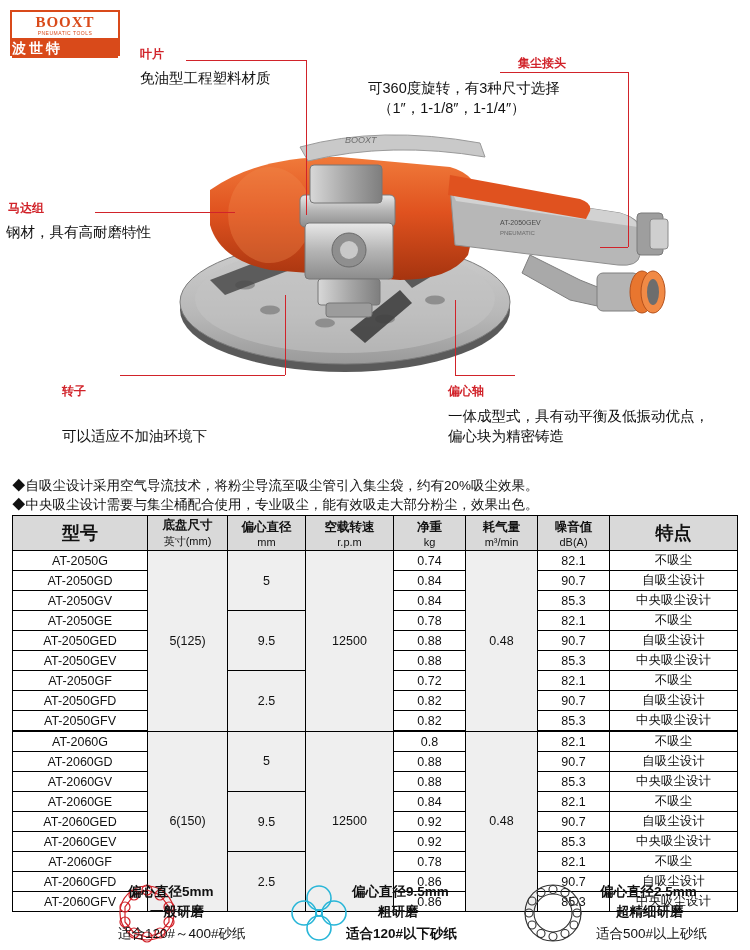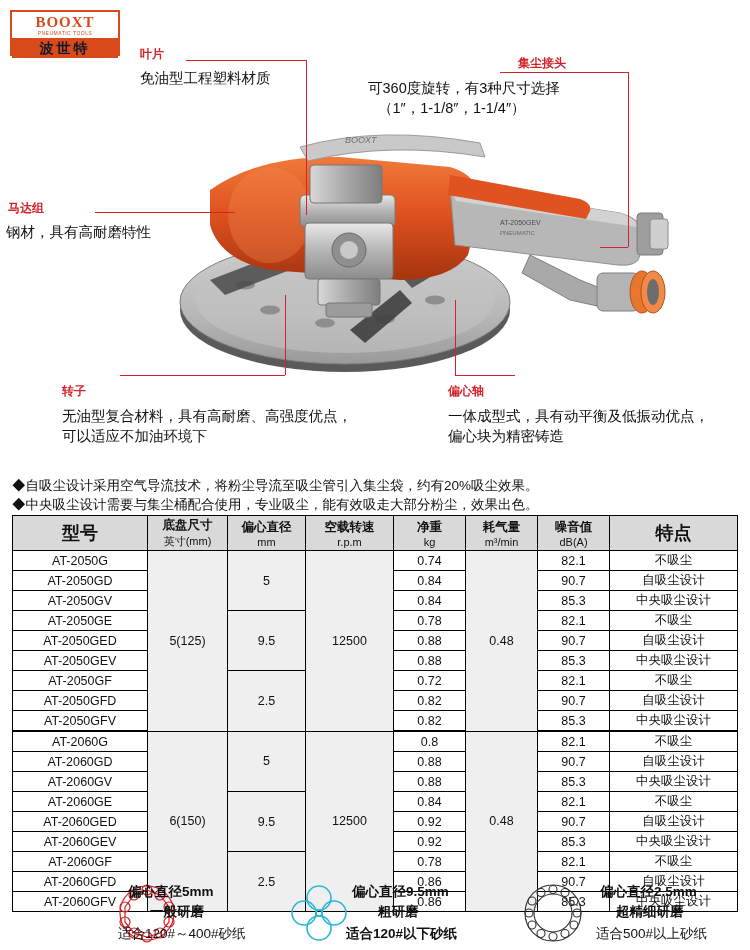--- a/index.html
+++ b/index.html
@@ -22,22 +22,22 @@
   .logo .brand{
     font-family:"Liberation Serif", serif;
     font-weight:bold;font-size:15px;color:#d94a1a;
     letter-spacing:1px;text-align:center;line-height:16px;margin-top:2px;
   }
   .logo .sub{
     font-size:5px;color:#d94a1a;text-align:center;letter-spacing:.5px;
     line-height:6px;
   }
   .logo .cn{
-    background:#d94a1a;color:#0f172a;font-size:14px;font-weight:bold;
-    text-align:center;letter-spacing:3px;line-height:20px;margin-top:2px;
+    background:#d94a1a;color:#ffffff;font-size:14px;font-weight:bold;
+    letter-spacing:3px;line-height:20px;margin-top:2px;
   }
 
   
   .illus{position:absolute;left:0;top:0;width:750px;height:470px;}
 
   .callout-title{
     position:absolute;color:#d1232a;font-weight:bold;font-size:12px;
     white-space:nowrap;
   }
   .callout-text{
@@ -187,21 +187,20 @@
     <div class="callout-text" style="left:140px;top:68px;">免油型工程塑料材质</div>
 
     <div class="callout-title" style="left:518px;top:55px;">集尘接头</div>
     <div class="callout-text" style="left:368px;top:78px;">可360度旋转，有3种尺寸选择</div>
     <div class="callout-text" style="left:378px;top:98px;">（1″，1-1/8″，1-1/4″）</div>
 
     <div class="callout-title" style="left:8px;top:200px;">马达组</div>
     <div class="callout-text" style="left:6px;top:222px;">钢材，具有高耐磨特性</div>
 
     <div class="callout-title" style="left:62px;top:383px;">转子</div>
-    <div class="callout-text" style="left:62px;top:406px;">无油型复合材料，具有高耐磨、高强度优点，</div>
     <div class="callout-text" style="left:62px;top:426px;">可以适应不加油环境下</div>
 
     <div class="callout-title" style="left:448px;top:383px;">偏心轴</div>
     <div class="callout-text" style="left:448px;top:406px;">一体成型式，具有动平衡及低振动优点，</div>
     <div class="callout-text" style="left:448px;top:426px;">偏心块为精密铸造</div>
   </div>
 
   <div class="bullets">
     <div class="bullet">◆自吸尘设计采用空气导流技术，将粉尘导流至吸尘管引入集尘袋，约有20%吸尘效果。</div>
     <div class="bullet">◆中央吸尘设计需要与集尘桶配合使用，专业吸尘，能有效吸走大部分粉尘，效果出色。</div>

